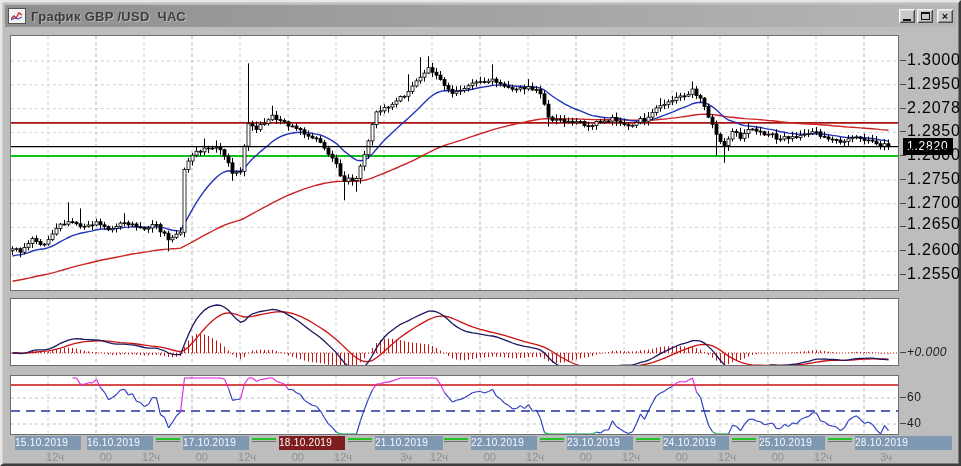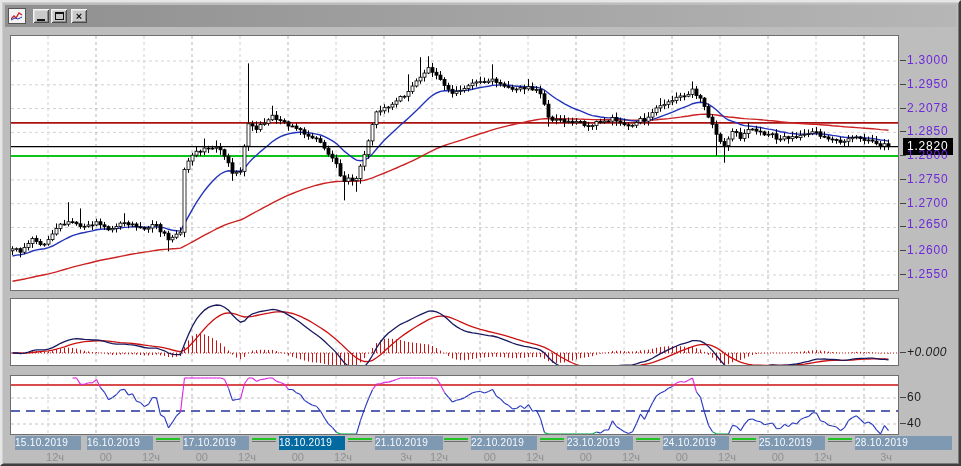--- a/index.html
+++ b/index.html
@@ -30,21 +30,21 @@
     display:flex;align-items:center;justify-content:center;cursor:pointer;
     font-size:11px;font-weight:bold;color:#111;line-height:10px;
   }
   .winbtn.close{margin-left:4px;}
   .glyph-min{width:8px;height:2px;background:#111;margin-top:8px;}
   .glyph-max{width:9px;height:8px;border:1px solid #111;border-top-width:2px;box-sizing:border-box;}
   .panel{position:absolute;background:#ffffff;border:1px solid #6e6e6e;box-sizing:border-box;}
   .panel svg{position:absolute;left:0;top:0;}
   .legend{position:absolute;left:6px;top:4px;font-size:11px;font-weight:bold;letter-spacing:.2px;white-space:pre;}
   .ptitle{position:absolute;left:5px;top:3px;font-size:11px;font-weight:bold;letter-spacing:.4px;}
-  .ylab{position:absolute;left:905px;width:52px;font-size:12px;color:#6d28d9;
+  .ylab{position:absolute;left:905px;width:52px;font-size:16px;color:#000000;
     letter-spacing:.8px;transform:translateY(-50%);}
   .ytick{position:absolute;left:898px;width:6px;height:1px;background:#444;}
   .price-tag{position:absolute;left:901px;top:136px;background:#000;color:#fff;
     font-size:12px;letter-spacing:.8px;padding:1px 4px 2px 4px;}
   .side-lab{position:absolute;left:905px;font-size:12px;color:#1c1c1c;letter-spacing:.5px;transform:translateY(-50%);}
   .datecell{position:absolute;top:434px;height:14px;background:#7e99b1;color:#f8fbff;
     font-size:10px;text-align:left;line-height:14px;letter-spacing:.3px;overflow:hidden;}
   .sepg{position:absolute;top:436px;height:2px;background:#21c521;}
   .sepd{position:absolute;top:439px;height:1px;background:#6f6f6f;}
   .timelab{position:absolute;top:449px;width:34px;height:12px;font-size:11px;color:#8f8f8f;
@@ -55,20 +55,21 @@
 
 <div class="window">
 
   <div class="titlebar">
     <div class="title-icon">
       <svg width="12" height="10" viewBox="0 0 12 10">
         <polyline points="0,8 3,5 5,7 8,2 11,4" fill="none" stroke="#cc2222" stroke-width="1.3"></polyline>
         <polyline points="0,9 4,7 7,8 11,6" fill="none" stroke="#2233bb" stroke-width="1"></polyline>
       </svg>
     </div>
+    <div class="title-text">График GBP /USD  ЧАС</div>
     <div class="winbtn">
         <span class="glyph-min"></span>
       </div>
     <div class="winbtn">
         <span class="glyph-max"></span>
       </div>
     <div class="winbtn close">
         <span>×</span>
       </div>
   </div>
@@ -1061,21 +1062,21 @@
       <div class="ytick" style="top: 350px;"></div>
       <div class="side-lab" style="top: 395px;">60</div>
       <div class="ytick" style="top: 395px;"></div>
       <div class="side-lab" style="top: 421px;">40</div>
       <div class="ytick" style="top: 421px;"></div>
       <div class="datecell" style="left: 13px; width: 66px; background: rgb(126, 153, 177);">15.10.2019</div>
       <div class="datecell" style="left: 85px; width: 66px; background: rgb(126, 153, 177);">16.10.2019</div>
       <div class="datecell" style="left: 181px; width: 66px; background: rgb(126, 153, 177);">17.10.2019</div>
       <div class="sepg" style="left: 154px; width: 24px;"></div>
       <div class="sepd" style="left: 154px; width: 24px;"></div>
-      <div class="datecell" style="left: 277px; width: 66px; background: #0369a1;">18.10.2019</div>
+      <div class="datecell" style="left: 277px; width: 66px; background: #7f1d1d;">18.10.2019</div>
       <div class="sepg" style="left: 250px; width: 24px;"></div>
       <div class="sepd" style="left: 250px; width: 24px;"></div>
       <div class="datecell" style="left: 373px; width: 68px; background: rgb(126, 153, 177);">21.10.2019</div>
       <div class="sepg" style="left: 346px; width: 24px;"></div>
       <div class="sepd" style="left: 346px; width: 24px;"></div>
       <div class="datecell" style="left: 469px; width: 66px; background: rgb(126, 153, 177);">22.10.2019</div>
       <div class="sepg" style="left: 442px; width: 24px;"></div>
       <div class="sepd" style="left: 442px; width: 24px;"></div>
       <div class="datecell" style="left: 565px; width: 66px; background: rgb(126, 153, 177);">23.10.2019</div>
       <div class="sepg" style="left: 538px; width: 24px;"></div>

